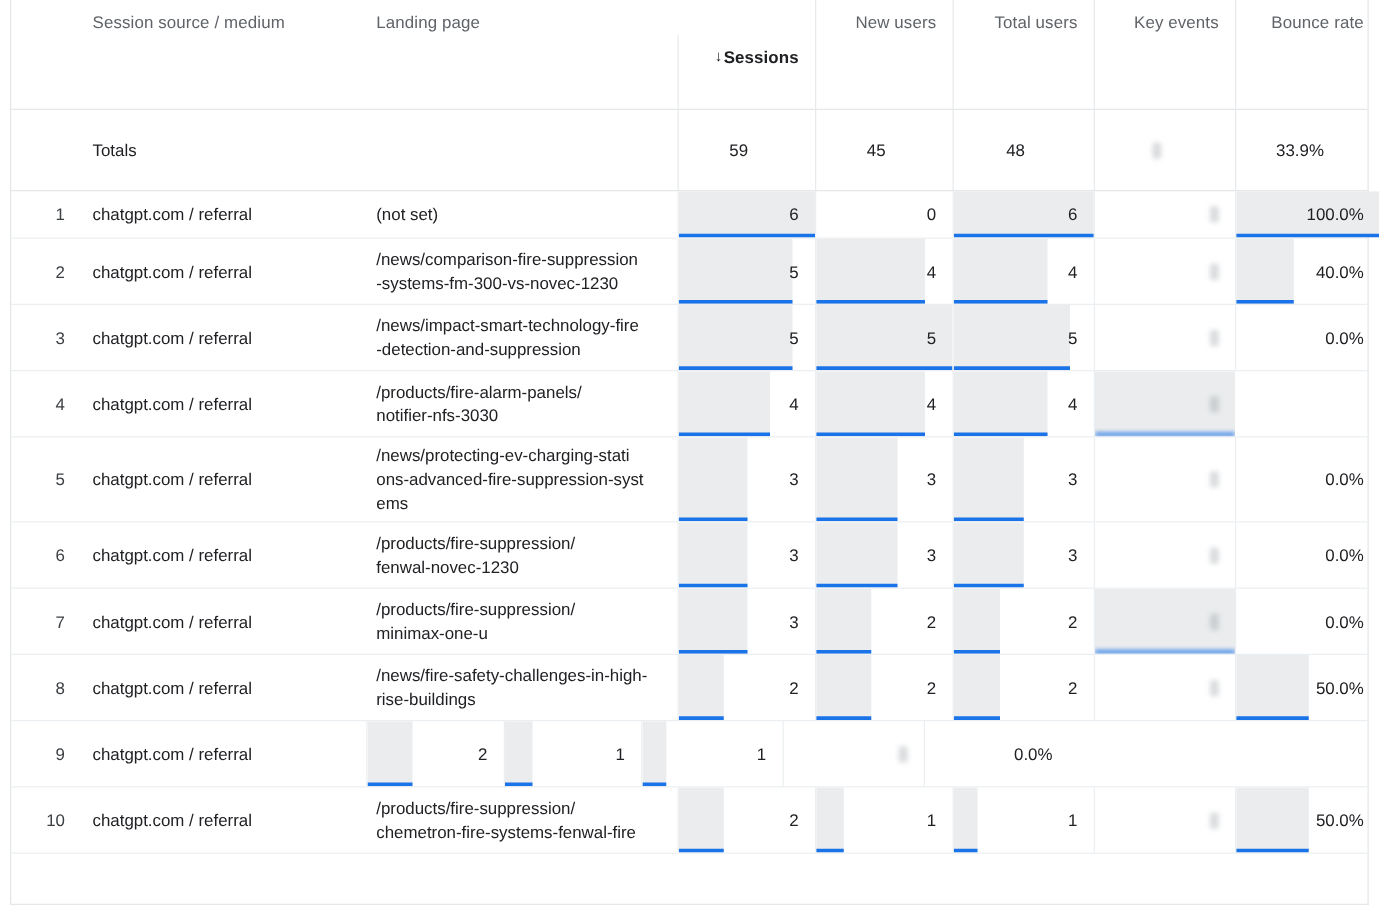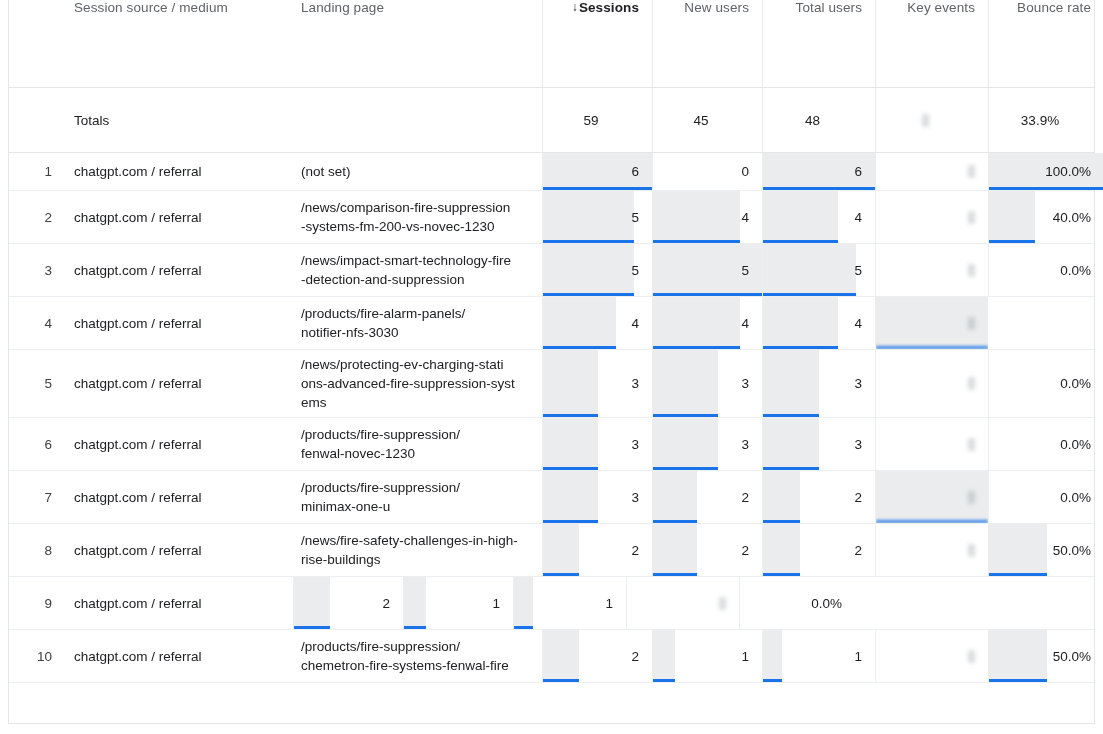--- a/index.html
+++ b/index.html
@@ -34,36 +34,38 @@
   .c-metric.wide { width: 113px; flex: 0 0 113px; }
   .c-metric.last { width: 116px; flex: 0 0 116px; }
 
   
   .head-row {
     height: 88px;
     border-bottom: 1px solid #e4e6e8;
   }
   .head-cell {
     position: relative;
+    padding-top: 10px;
     font-size: 13.5px;
     color: #5f6368;
     letter-spacing: .1px;
   }
   .head-cell.metric {
     text-align: right;
     padding-right: 13px;
     border-left: 1px solid #e8eaed;
   }
   .head-cell.dim {
     text-align: left;
     padding-left: 8px;
   }
   .head-cell.sorted {
     color: #202124;
     font-weight: bold;
+    margin-top: 28px;
   }
   .sort-arrow {
     font-size: 12px;
     font-weight: normal;
     margin-right: 1px;
     position: relative;
     top: -1px;
   }
 
   
@@ -244,21 +246,21 @@
         </div>
       </div>
       <div class="row data-row" style="height: 53px;">
         <div class="cell idx c-index">2</div>
         <div class="cell dim c-dim1">
           <span class="dim-inner">chatgpt.com / referral</span>
         </div>
         <div class="cell dim page c-dim2">
           <div class="page-inner">
             <div>/news/comparison-fire-suppression</div>
-            <div>-systems-fm-200-vs-novec-1230</div>
+            <div>-systems-fm-300-vs-novec-1230</div>
           </div>
         </div>
         <div class="cell metric c-metric">
           <div class="barbg" style="width: 83.3333%;"></div>
           <div class="barline" style="width: 83.3333%;"></div>
           <span class="metric-val">5</span>
         </div>
         <div class="cell metric c-metric">
           <div class="barbg" style="width: 80%;"></div>
           <div class="barline" style="width: 80%;"></div>

